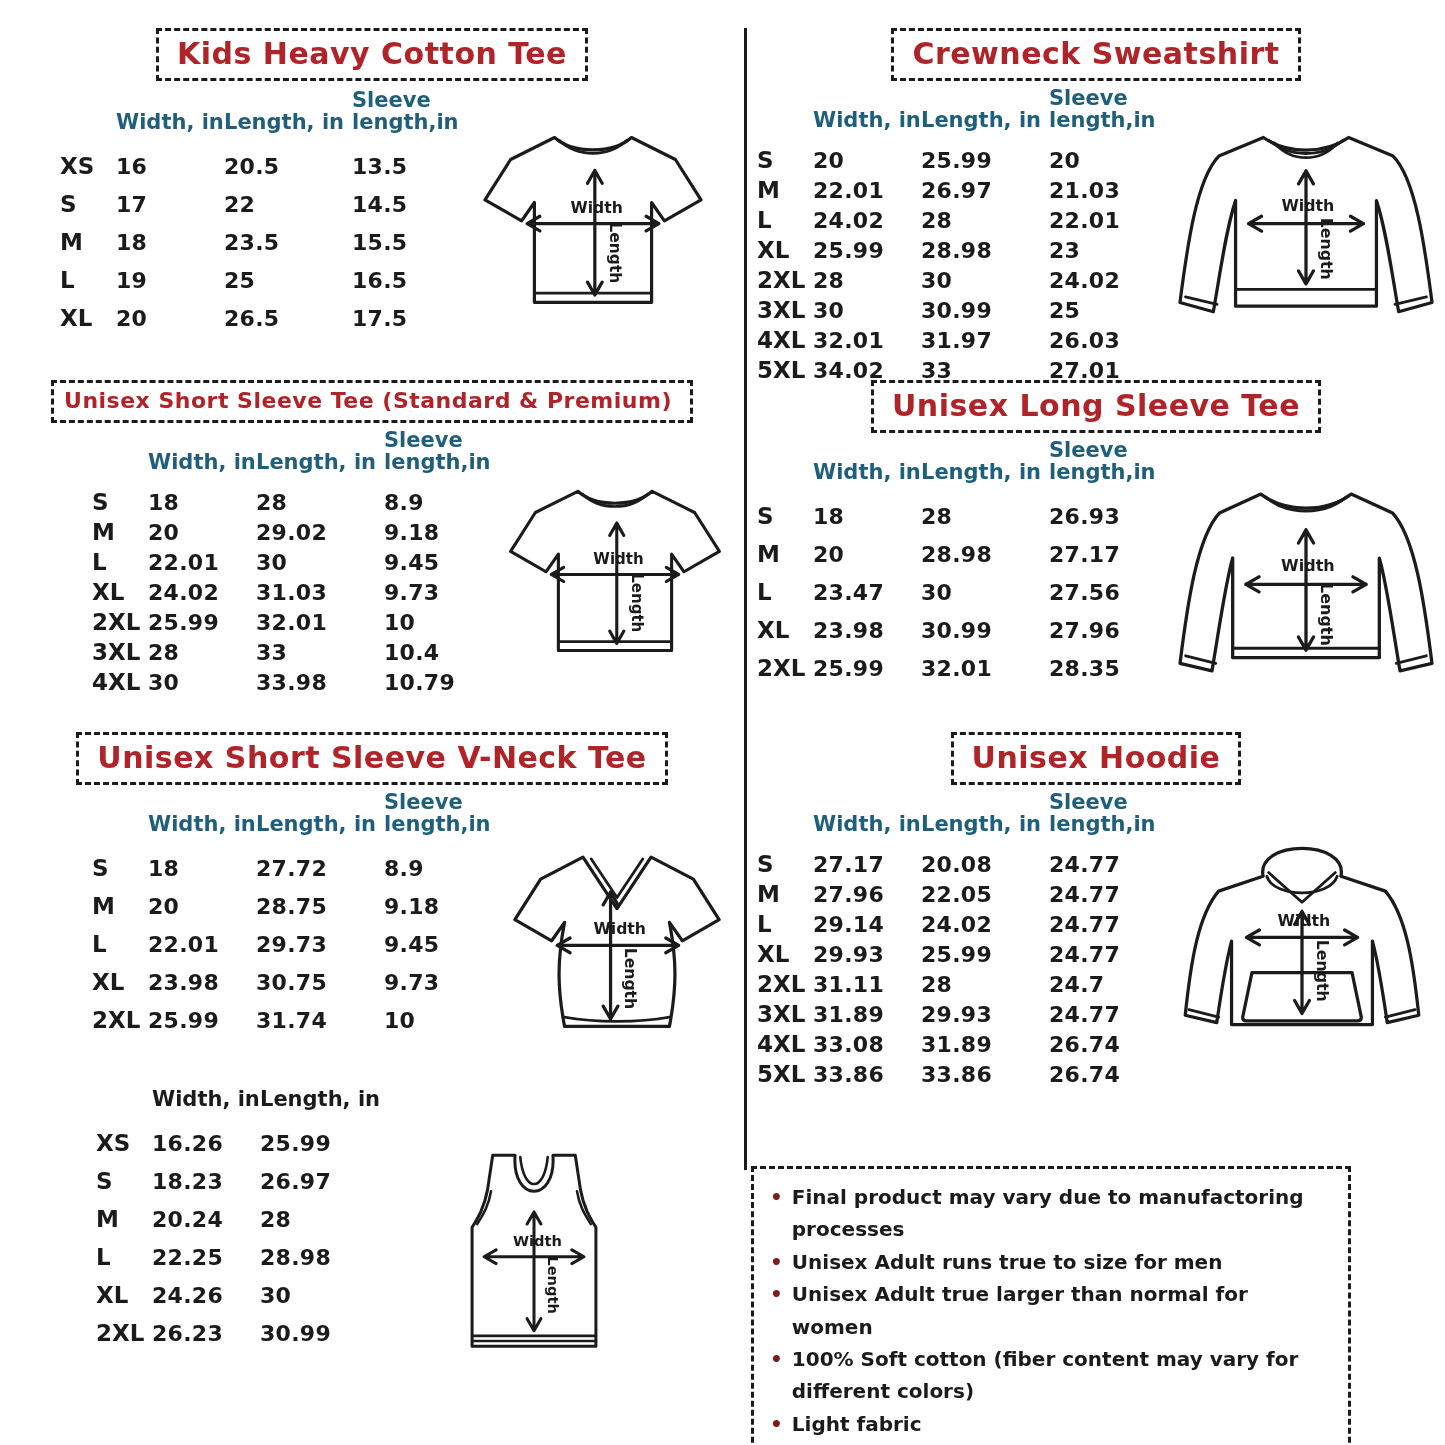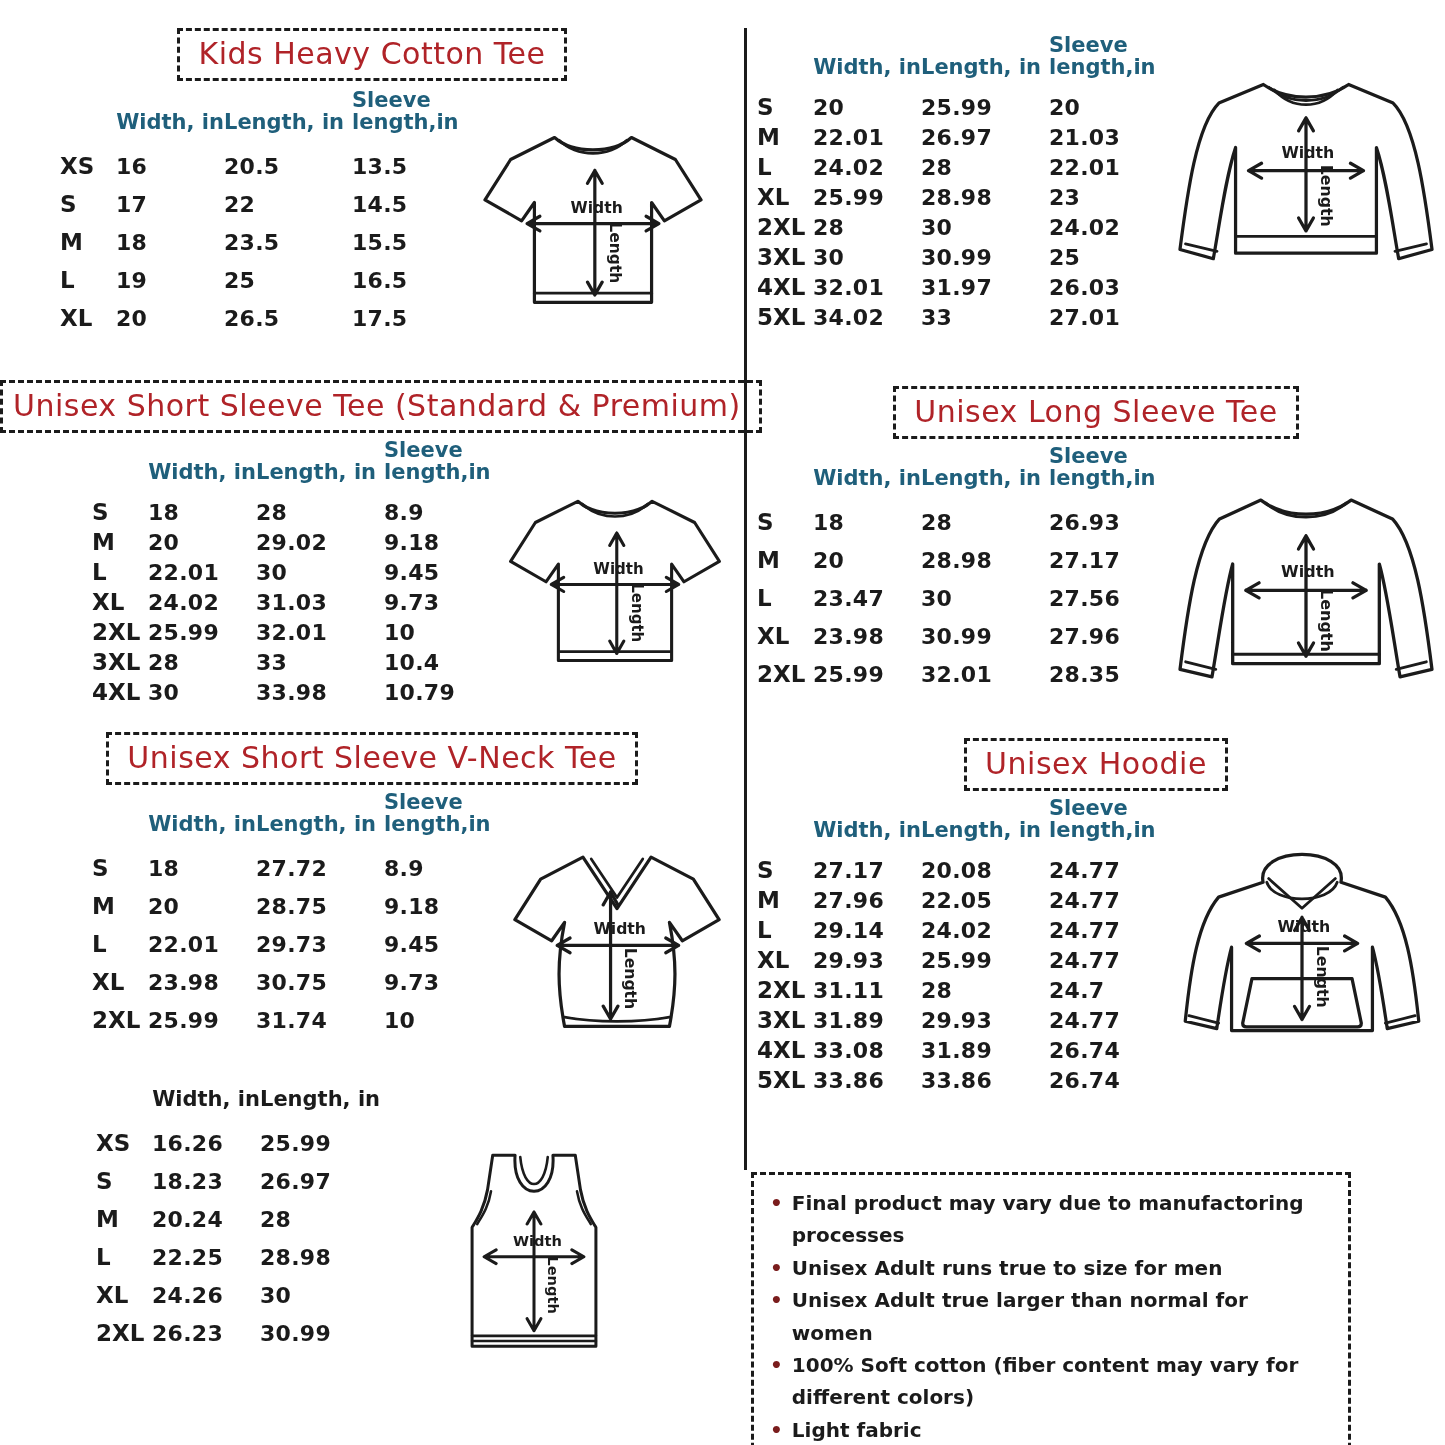--- a/index.html
+++ b/index.html
@@ -11,30 +11,30 @@
   *{box-sizing:border-box;margin:0;padding:0;}
   html,body{background:#ffffff;}
   body{font-family:"DejaVu Sans","Liberation Sans",sans-serif;color:var(--ink);}
   .page{position:relative;width:1445px;height:1445px;background:#fff;overflow:hidden;}
   .divider{position:absolute;left:744px;top:28px;width:3px;height:1142px;background:var(--ink);}
   .col-left{position:absolute;left:0;top:0;width:744px;padding-top:28px;}
   .col-right{position:absolute;left:747px;top:0;width:698px;padding-top:28px;}
   .sec{width:100%;}
   .title-wrap{text-align:center;}
   .title-box{display:inline-block;border:3px dashed var(--ink);padding:5px 18px 7px;color:var(--red);
-    font-weight:normal;font-size:30px;letter-spacing:.5px;white-space:nowrap;}
-  .title-box.small{font-size:30px;padding-left:10px;}
+    font-weight:bold;font-size:30px;letter-spacing:.5px;white-space:nowrap;}
+  .title-box.small{font-size:22px;padding-left:10px;}
   .content{display:flex;align-items:flex-start;}
   .tablewrap{flex:0 0 auto;}
   .size-table{border-collapse:collapse;}
   .size-table th,.size-table td{text-align:left;font-weight:bold;vertical-align:bottom;}
   .size-table thead th{color:var(--teal);font-size:21px;line-height:1.05;padding-bottom:14px;}
   .size-table thead th:nth-child(4){text-align:left;}
   .size-table th:nth-child(1){width:56px;margin-top:40px;}
-  .size-table th:nth-child(2){width:108px;text-align:right;}
+  .size-table th:nth-child(2){width:108px;}
   .size-table th:nth-child(3){width:128px;}
   .size-table th:nth-child(4){width:114px;}
   .size-table tbody th{font-size:23px;padding:2px 0;color:var(--ink);}
   .size-table td{font-size:22px;padding:2px 0;color:var(--ink);letter-spacing:.3px;}
   .roomy .size-table tbody th,.roomy .size-table td{padding:6px 0;}
   .black-headers .size-table thead th{color:var(--ink);}
   .drawing{flex:0 0 auto;}
   .g{fill:#fff;stroke:var(--ink);stroke-width:3.5;stroke-linejoin:round;stroke-linecap:round;}
   .ln{fill:none;stroke:var(--ink);stroke-width:3;stroke-linejoin:round;stroke-linecap:round;}
   .arrow{fill:none;stroke:var(--ink);stroke-width:3.5;stroke-linecap:round;}
@@ -331,20 +331,21 @@
           <text class="svgtxt" transform="rotate(90 116 165)" x="116" y="165" text-anchor="middle">Length</text>
         </svg>
       </div>
     </section>
 
   </div>
 
   <div class="col-right">
 
     <section class="sec s-crew">
+      <div class="title-wrap"><div class="title-box">Crewneck Sweatshirt</div></div>
       <div class="content">
         <div class="tablewrap">
             <table class="size-table">
               <thead>
                 <tr>
                   <th></th>
                   <th>Width, in</th>
                   <th>Length, in</th>
                   <th>Sleeve length,in</th>
                 </tr>

